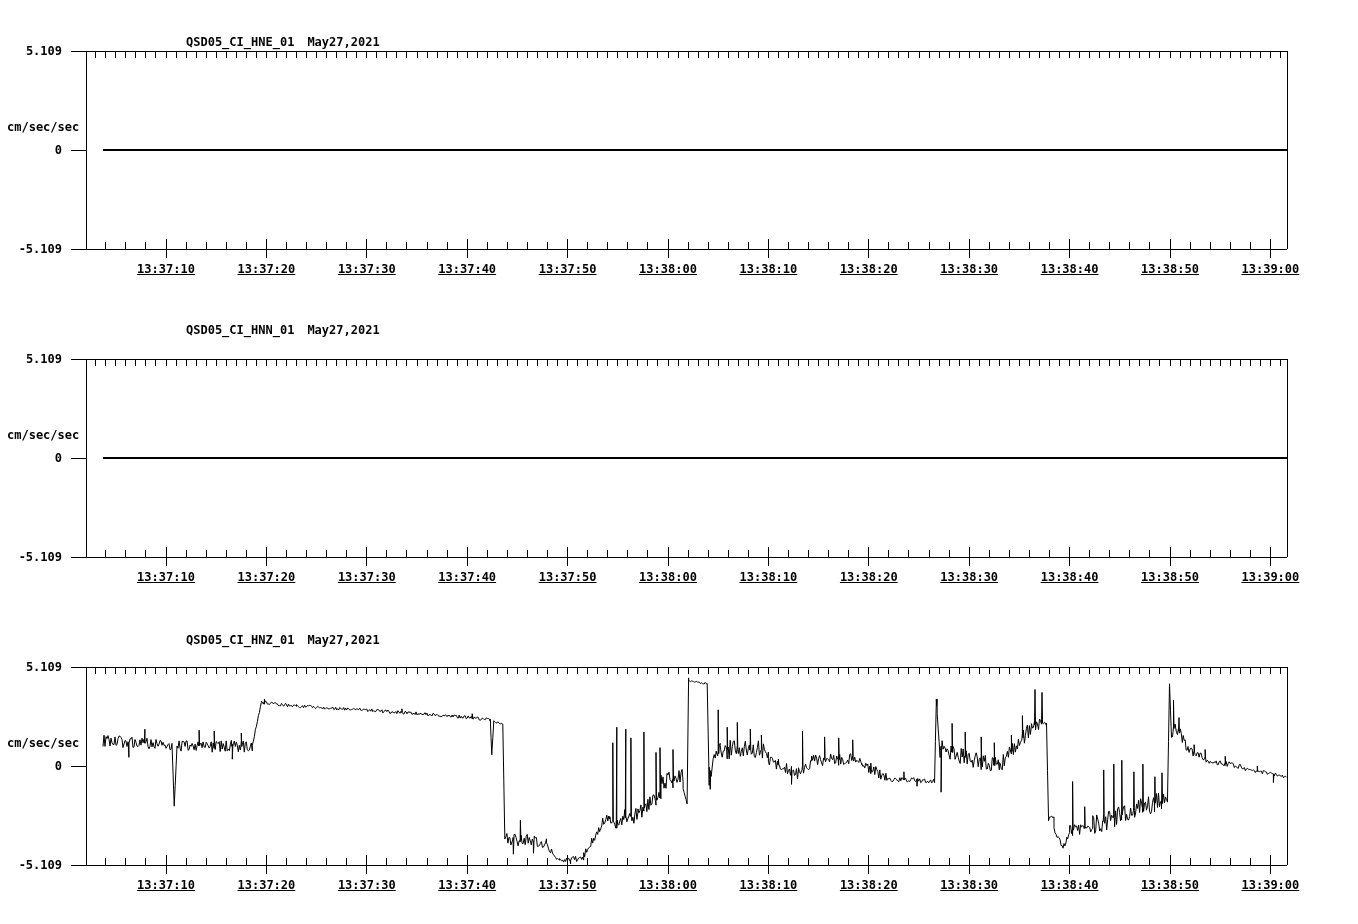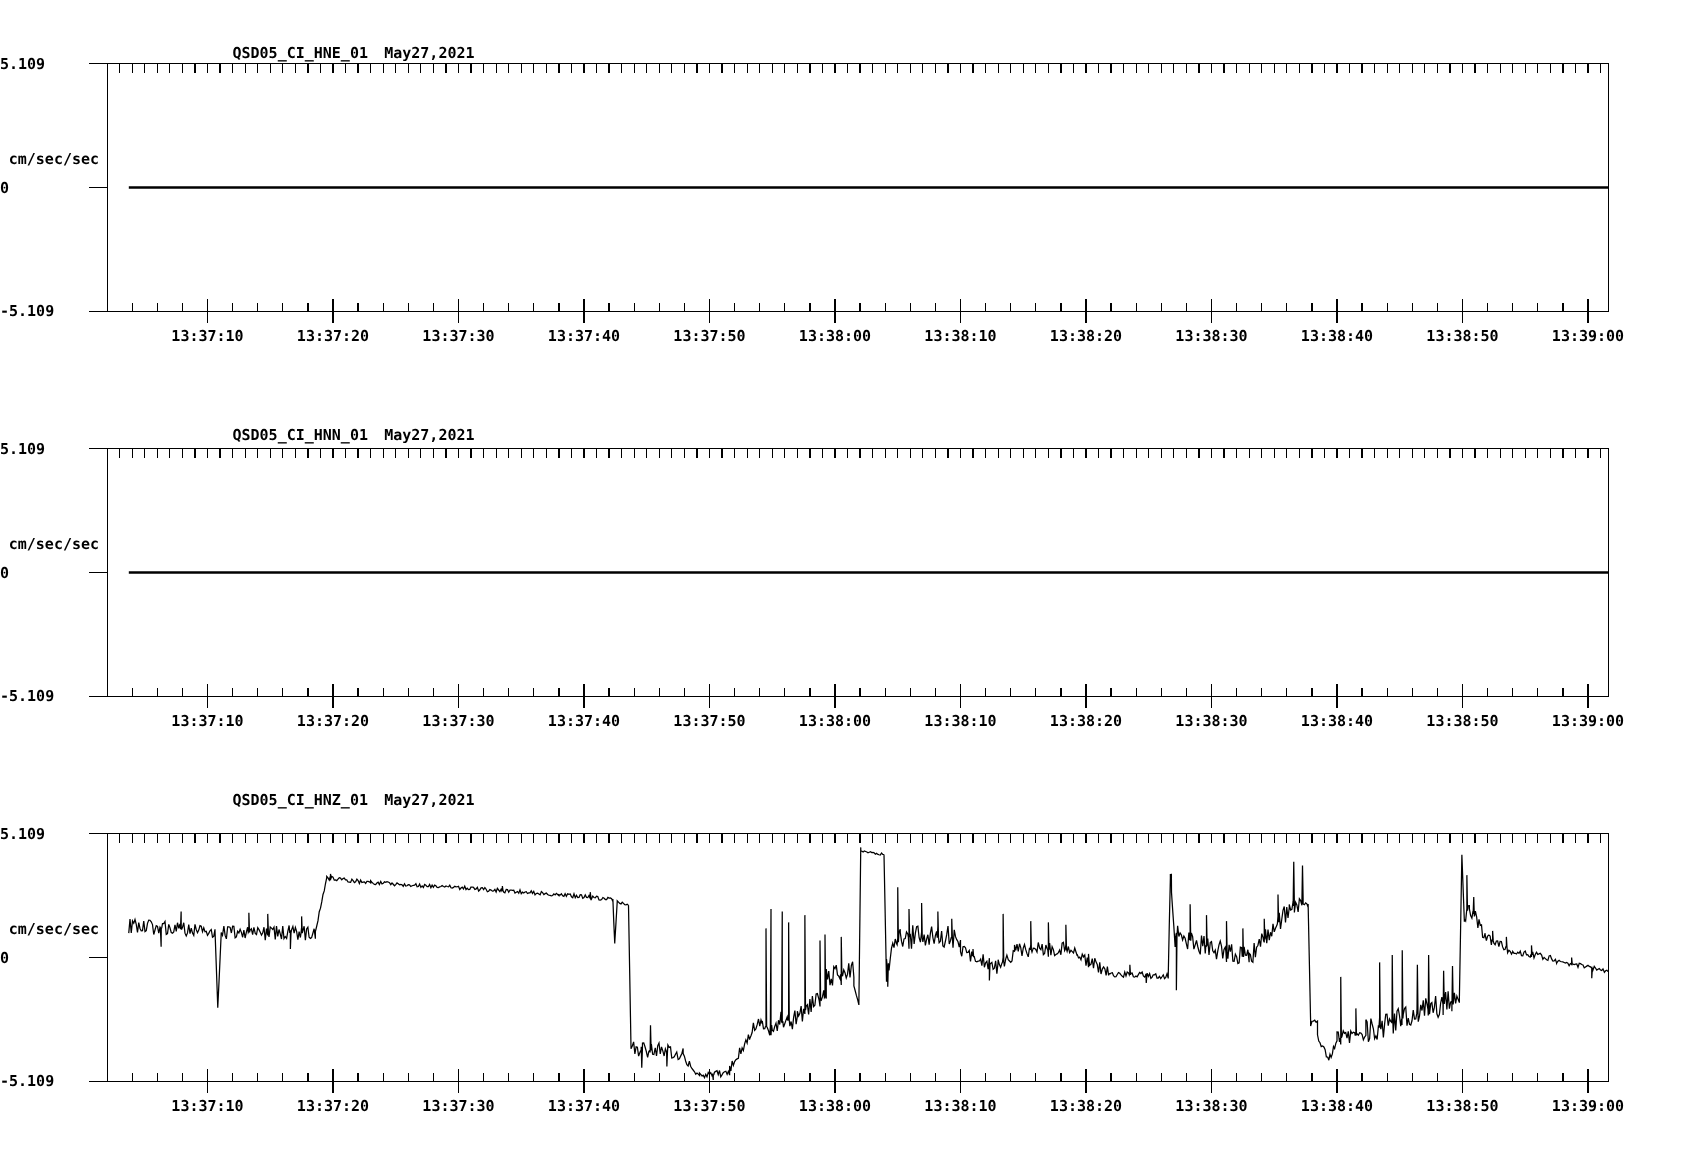--- a/index.html
+++ b/index.html
@@ -2,23 +2,23 @@
 <html><head>
 <meta charset="utf-8">
 <style>
   html,body{margin:0;padding:0;background:#ffffff;}
   .stage{position:relative;width:1358px;height:924px;background:#ffffff;overflow:hidden;
          font-family:"DejaVu Sans Mono","Liberation Mono",monospace;font-weight:bold;
          font-size:12px;color:#000;}
   .stage svg{position:absolute;left:0;top:0;}
   .ptitle{position:absolute;left:186px;height:13px;line-height:13px;white-space:pre;}
   .ptitle .date{margin-left:13px;}
-  .ylab{position:absolute;left:0;width:62px;height:13px;line-height:13px;text-align:left;}
+  .ylab{position:absolute;left:0;width:62px;height:13px;line-height:13px;text-align:right;}
   .unit{position:absolute;left:7px;height:13px;line-height:13px;}
-  .tlab{position:absolute;width:70px;height:13px;line-height:13px;text-align:center;}
+  .tlab{position:absolute;width:70px;height:13px;line-height:13px;text-align:center;text-decoration:underline;}
 </style>
 </head>
 <body>
 
 <div class="stage">
   <svg id="plot" width="1358" height="924">
       <line x1="86" y1="51" x2="86" y2="249" stroke="#000000" stroke-width="1" shape-rendering="crispEdges"></line>
       <line x1="1287" y1="51" x2="1287" y2="249" stroke="#000000" stroke-width="1" shape-rendering="crispEdges"></line>
       <line x1="86" y1="51" x2="1287" y2="51" stroke="#000000" stroke-width="1" shape-rendering="crispEdges"></line>
       <line x1="86" y1="249" x2="1287" y2="249" stroke="#000000" stroke-width="1" shape-rendering="crispEdges"></line>
@@ -577,21 +577,21 @@
       <line x1="1270.3999999999999" y1="855" x2="1270.3999999999999" y2="874" stroke="#000000" stroke-width="1" shape-rendering="crispEdges"></line>
       <path d="M103.0 746.5L104.0 735.2L105.0 746.4L106.0 736.7L107.0 738.6L108.0 735.6L109.0 739.5L110.0 746.0L111.0 738.1L112.0 742.8L113.0 744.6L114.0 744.5L115.0 736.9L116.0 745.3L117.0 744.5L118.0 738.7L119.0 736.1L120.0 736.2L121.0 737.4L122.0 739.7L123.0 747.6L124.0 744.0L125.0 740.5L126.0 741.1L127.0 746.5L128.0 741.7L128.3 742.2L128.9 757.3L129.0 743.0L129.4 742.3L130.0 738.8L131.0 738.8L132.0 737.2L133.0 747.5L134.0 746.9L135.0 739.5L136.0 742.3L137.0 746.0L138.0 746.5L139.0 745.5L140.0 739.8L141.0 745.1L142.0 738.2L143.0 742.7L144.0 739.2L144.4 743.1L144.9 729.2L145.0 743.2L145.4 743.2L146.0 741.9L147.0 738.2L148.0 746.5L149.0 748.8L150.0 746.3L151.0 739.6L152.0 746.9L153.0 742.6L154.0 746.5L155.0 748.3L156.0 739.5L157.0 743.7L158.0 746.2L159.0 744.1L160.0 740.5L161.0 741.0L162.0 745.3L163.0 742.3L164.0 745.4L165.0 745.0L166.0 748.3L167.0 746.7L168.0 744.6L169.0 743.6L170.0 749.7L171.0 749.1L172.0 743.4L172.0 744.4L173.1 774.8L174.2 805.6L174.2 806.2L175.2 785.6L176.1 765.9L177.0 746.1L177.0 746.0L178.0 748.2L179.1 740.9L180.1 748.3L181.1 751.1L182.1 741.4L183.1 741.4L184.1 741.9L185.1 746.4L186.1 740.9L187.1 741.1L188.1 750.3L189.1 749.5L190.1 745.0L191.1 746.3L192.1 743.4L193.1 745.9L194.1 749.8L195.1 744.1L196.1 750.4L197.1 745.7L198.1 741.8L198.6 745.9L199.1 744.7L199.1 730.2L199.6 745.9L200.1 744.1L201.1 743.1L202.1 747.7L203.1 741.9L204.2 746.8L205.2 747.6L206.2 742.2L207.2 743.7L208.2 745.8L209.2 748.1L210.2 746.3L211.2 741.8L212.2 752.2L213.2 742.9L213.7 746.1L214.2 748.3L214.2 731.1L214.7 746.1L215.2 749.5L216.2 741.6L217.2 742.5L218.2 743.6L219.2 741.7L220.2 751.6L221.2 740.9L222.2 749.1L223.2 743.6L224.2 747.1L225.2 751.2L226.2 740.9L227.2 750.8L228.2 749.2L229.3 750.7L230.3 744.9L231.3 740.4L231.8 746.4L232.3 744.2L232.3 759.2L232.8 746.4L233.3 743.8L234.3 741.2L235.3 746.5L236.3 741.9L237.3 745.2L238.3 751.8L239.3 745.3L240.3 750.0L240.8 746.5L241.3 741.8L241.3 733.1L241.8 746.5L242.3 744.6L243.3 741.0L244.3 752.1L245.3 743.2L246.3 741.8L247.3 749.8L248.3 750.7L249.3 750.1L250.3 746.6L251.3 743.0L252.3 750.9L252.3 745.3L253.3 741.2L254.4 736.5L255.4 729.4L256.4 726.5L257.4 721.5L258.4 715.6L259.4 712.7L260.4 706.8L261.4 702.2L261.4 701.1L262.4 702.3L263.4 704.1L263.9 702.3L264.4 704.2L264.4 699.1L264.9 702.4L265.4 701.1L266.4 701.7L267.4 704.1L268.4 704.0L269.4 704.5L270.4 703.3L271.4 702.2L272.4 702.5L273.4 703.9L274.4 702.9L275.4 702.5L276.4 703.9L277.4 703.9L278.4 705.6L279.5 705.7L280.5 705.9L281.5 703.4L282.5 704.5L283.5 706.1L284.5 705.4L285.5 703.3L286.5 704.5L287.5 706.8L288.5 704.1L289.5 706.0L290.5 705.7L291.5 705.5L292.5 706.8L293.5 705.1L294.5 705.1L295.5 705.5L296.5 706.3L296.5 704.6L297.5 705.8L298.5 706.7L299.5 707.5L300.5 707.7L301.5 706.4L302.5 705.7L303.5 707.7L304.6 705.2L305.6 707.2L306.6 706.7L307.6 705.4L308.6 705.8L309.6 705.4L310.6 705.6L311.6 706.1L312.6 707.7L313.6 706.4L314.6 707.4L315.6 708.6L316.6 707.7L317.6 706.3L318.6 707.0L319.6 707.8L320.6 707.5L321.6 707.8L322.6 709.0L323.6 707.0L324.6 708.9L325.6 708.6L326.6 707.8L327.6 707.9L328.6 709.2L329.7 708.6L330.7 708.3L331.7 708.1L332.7 707.0L333.7 709.4L334.7 709.2L335.7 707.3L336.7 709.9L337.7 708.7L338.7 710.0L339.7 707.6L340.7 708.2L341.7 709.3L342.7 709.3L343.7 707.6L344.7 710.2L345.7 708.1L346.7 709.8L347.7 708.1L348.7 708.6L349.7 709.9L350.7 710.0L351.7 709.5L352.7 709.2L353.7 708.5L354.8 709.2L355.8 709.6L356.8 708.8L357.8 709.2L358.8 709.5L359.8 708.2L360.8 710.2L361.8 710.4L362.8 709.9L363.8 709.0L364.8 709.5L365.8 709.4L366.8 709.1L367.8 711.6L368.8 710.4L369.8 709.7L370.8 711.2L371.8 708.9L372.8 711.6L373.8 710.6L374.8 711.7L375.8 711.5L376.8 709.7L376.8 709.6L377.8 709.6L378.8 709.9L379.9 711.5L380.9 711.1L381.9 709.8L382.9 712.9L383.9 711.8L384.9 710.3L385.9 710.1L386.9 711.6L387.9 710.0L388.9 711.4L389.9 713.4L390.9 713.0L391.9 711.7L392.9 712.1L393.9 712.9L394.9 712.7L395.9 711.5L396.9 713.6L397.9 710.7L398.9 712.0L399.9 713.3L400.9 711.4L401.4 712.5L401.9 710.8L401.9 708.8L402.4 712.5L402.9 713.6L403.9 714.2L405.0 711.5L406.0 711.7L407.0 713.8L408.0 712.0L409.0 712.0L410.0 712.3L411.0 712.2L412.0 714.4L413.0 713.8L414.0 713.2L415.0 714.6L416.0 711.9L417.0 714.9L418.0 713.7L419.0 714.4L420.0 713.6L421.0 713.3L422.0 714.8L423.0 714.3L424.0 714.3L425.0 712.7L426.0 714.7L427.0 713.1L428.0 715.9L429.0 714.8L430.1 714.5L431.1 715.2L432.1 715.9L433.1 713.3L434.1 714.1L435.1 715.6L436.1 714.9L437.1 714.4L438.1 715.6L439.1 716.2L440.1 716.3L441.1 716.7L442.1 716.4L443.1 715.1L444.1 715.9L445.1 714.7L446.1 715.6L447.1 716.5L447.1 715.7L448.1 716.1L449.1 715.0L450.1 716.6L451.1 717.1L452.1 715.0L453.1 717.0L454.1 715.0L455.2 715.5L456.2 715.2L457.2 717.4L458.2 718.2L459.2 715.1L460.2 718.1L461.2 716.3L462.2 718.0L463.2 717.9L464.2 715.8L465.2 715.9L466.2 718.7L467.2 718.0L468.2 715.9L469.2 717.9L470.2 718.0L471.2 716.4L471.7 717.8L472.2 718.7L472.2 713.7L472.7 717.9L473.2 719.2L474.2 716.9L475.2 718.0L476.2 718.3L477.2 717.0L478.2 717.3L479.2 719.9L480.3 720.1L481.3 719.6L482.3 718.0L483.3 718.6L484.3 719.6L485.3 719.6L486.3 717.9L487.3 718.5L488.3 718.4L489.3 719.0L490.3 721.1L490.3 719.2L491.0 737.3L491.8 754.8L491.8 753.9L492.8 737.9L493.8 721.0L493.8 720.7L494.8 721.7L495.8 722.7L496.8 723.1L497.8 721.8L498.8 722.7L499.8 723.7L500.8 723.9L501.8 723.4L502.8 724.3L502.8 724.2L503.8 780.8L504.8 838.0L504.8 839.0L505.9 836.6L506.9 833.5L507.9 843.1L508.9 837.5L509.9 837.8L510.9 844.9L512.0 841.7L512.9 840.0L513.0 837.5L513.4 854.2L513.9 840.1L514.0 834.5L515.0 834.3L516.0 837.4L517.0 841.0L518.1 845.9L519.1 841.1L519.9 840.3L520.1 842.0L520.4 820.3L520.9 840.4L521.1 835.2L522.1 843.4L523.1 843.6L524.2 838.2L525.2 844.8L526.2 836.5L527.2 834.4L528.2 843.2L529.2 837.5L530.3 840.9L531.3 844.8L532.3 839.1L533.0 840.9L533.3 842.2L533.5 853.2L534.0 841.0L534.3 836.0L535.3 837.9L536.4 837.5L537.4 846.4L538.4 846.1L539.4 845.5L540.4 843.4L541.4 841.6L542.5 847.6L543.5 847.0L544.5 844.9L545.5 842.8L546.5 838.8L546.5 842.8L547.5 844.9L548.5 848.8L549.5 851.7L550.5 852.8L551.5 849.0L552.5 853.0L553.5 854.8L554.5 856.0L555.6 857.4L556.6 859.4L557.6 858.5L558.6 859.3L559.6 860.3L559.6 858.5L560.6 859.5L561.6 860.8L562.6 860.2L563.6 862.1L564.6 859.5L565.6 861.5L566.6 858.0L567.6 859.4L568.6 858.1L569.6 860.5L570.1 859.7L570.6 863.9L570.6 860.3L571.1 859.6L571.6 857.7L572.6 857.1L573.6 856.6L574.6 859.7L575.6 856.4L576.6 861.5L577.6 859.9L578.6 858.1L579.6 857.4L580.7 857.0L581.7 859.5L582.7 857.0L583.7 860.1L583.7 852.7L584.7 856.8L585.7 848.8L586.7 852.3L587.7 849.3L588.7 847.8L589.7 847.1L590.7 846.6L591.7 838.3L592.7 843.1L593.7 838.3L594.7 840.4L595.7 835.1L596.7 831.9L597.7 834.4L598.7 827.7L599.7 831.7L599.7 831.2L600.7 828.8L601.7 826.0L602.7 818.2L603.7 824.3L604.7 823.1L605.8 819.5L606.8 815.2L607.8 820.9L608.8 816.0L609.8 819.0L609.8 816.7L610.8 823.1L611.8 822.9L612.3 821.5L612.8 820.8L612.8 742.7L613.3 821.2L613.8 822.0L614.8 824.6L615.8 828.2L616.3 820.4L616.8 727.2L616.8 828.2L617.3 820.1L617.8 824.1L618.8 825.0L619.8 821.1L620.8 818.5L621.8 824.8L622.8 816.2L623.8 819.6L624.8 809.5L625.3 817.9L625.8 729.2L625.8 817.8L626.3 817.6L626.8 821.8L627.8 819.0L628.8 816.1L629.8 813.4L630.3 816.5L630.9 814.1L630.9 737.9L631.4 816.2L631.9 820.9L632.9 817.2L633.9 823.3L634.9 813.9L635.9 808.4L636.9 819.4L637.9 812.9L637.9 808.9L638.9 812.8L639.9 810.7L640.9 804.9L641.9 817.2L642.9 807.1L643.4 808.8L643.9 811.1L643.9 732.1L644.4 808.1L644.9 805.0L645.9 803.8L646.9 811.6L647.9 799.3L648.9 809.5L649.9 796.8L650.9 805.3L651.9 804.2L652.9 795.2L653.9 794.9L654.9 798.5L655.4 800.7L656.0 805.2L656.0 752.4L656.5 800.0L657.0 800.3L658.0 797.3L659.0 792.3L659.5 798.0L660.0 797.0L660.0 747.6L660.5 797.3L661.0 798.8L661.0 775.2L662.0 783.6L663.0 776.9L664.0 788.2L665.0 783.1L666.0 788.3L667.0 773.3L668.0 774.9L669.0 772.1L670.0 779.9L671.0 780.9L672.0 783.0L672.5 779.4L673.0 787.9L673.0 749.5L673.5 779.0L674.0 781.0L675.0 775.9L676.0 778.1L677.0 782.4L678.0 779.5L679.0 770.6L680.0 782.0L681.1 772.4L682.1 769.4L683.1 781.8L683.1 788.7L684.1 792.4L685.1 796.3L686.1 799.7L687.1 803.9L687.1 803.1L688.6 677.9L688.6 680.6L689.6 681.0L690.5 681.6L691.5 680.8L692.5 681.2L693.5 681.6L694.4 682.2L695.4 681.8L696.4 681.4L697.4 682.1L698.4 682.0L699.3 682.2L700.3 683.4L701.3 682.7L702.3 683.5L703.2 683.8L704.2 684.0L705.2 682.4L706.2 683.6L707.2 683.7L707.2 683.6L708.2 734.2L709.2 785.4L709.2 767.3L709.7 772.7L710.2 779.8L710.2 789.3L710.7 770.6L711.2 776.4L712.2 767.0L713.2 758.5L714.2 754.6L715.2 758.1L716.2 751.2L717.2 754.8L717.7 755.8L718.2 750.5L718.2 709.8L718.7 753.7L719.2 745.8L720.2 743.4L720.2 745.9L721.2 752.9L722.2 757.2L723.2 751.2L724.2 750.9L725.2 745.6L726.2 747.2L726.7 749.7L727.2 758.9L727.2 727.2L727.7 749.7L728.2 747.0L729.2 758.9L730.2 740.3L731.3 755.2L732.3 746.5L733.3 741.3L734.3 740.9L735.3 750.2L736.3 753.7L736.8 749.9L737.3 745.7L737.3 722.4L737.8 749.9L738.3 753.5L739.3 747.7L740.3 756.3L741.3 751.3L742.3 747.8L743.3 755.8L744.3 746.7L745.3 741.3L746.3 750.0L747.3 755.0L748.3 748.6L749.3 745.1L749.8 750.1L750.3 741.0L750.3 729.2L750.8 750.1L751.3 754.2L752.3 753.0L753.3 744.8L754.3 756.7L755.3 757.6L756.4 752.6L757.4 747.5L758.4 740.8L759.4 755.2L760.4 752.5L760.9 750.3L761.4 749.7L761.4 735.0L761.9 750.4L762.4 758.1L763.4 743.9L764.4 749.3L765.4 751.7L766.4 753.4L767.4 757.7L768.4 752.0L768.4 761.3L769.4 765.0L770.4 757.4L771.4 757.1L772.4 758.3L773.4 762.1L774.4 761.9L775.4 760.4L776.4 769.1L777.4 761.3L777.9 764.8L778.4 762.8L778.4 759.2L778.9 765.3L779.4 765.3L780.4 769.1L781.5 769.5L782.5 768.9L783.5 768.8L784.5 767.3L785.5 772.5L786.5 763.5L787.5 773.8L788.5 770.3L789.5 769.0L790.5 775.3L791.0 771.1L791.5 766.5L791.5 784.4L792.0 771.6L792.5 770.8L793.5 770.0L794.5 775.5L795.5 774.6L796.5 768.6L797.5 778.9L798.5 769.7L798.5 767.8L799.5 771.7L800.5 773.8L801.5 770.7L802.0 769.7L802.5 765.8L802.5 731.1L803.0 769.1L803.5 773.2L804.5 767.5L805.5 764.1L806.6 767.8L807.6 768.8L808.6 769.8L809.6 768.8L810.6 760.6L811.6 761.0L811.6 756.0L812.6 760.2L813.6 755.3L814.6 761.1L815.6 755.0L816.6 758.1L817.6 764.7L818.6 758.5L819.6 755.6L820.6 759.7L821.6 762.9L822.6 765.5L823.6 758.2L824.1 759.9L824.6 755.8L824.6 736.9L825.1 759.9L825.6 761.7L826.6 758.5L827.6 758.7L828.6 759.6L829.6 761.7L830.6 754.0L831.7 758.6L832.7 759.7L833.7 755.3L834.7 763.7L835.7 762.8L836.7 756.0L837.7 759.0L838.2 759.7L838.7 765.3L838.7 737.9L839.2 759.7L839.7 754.5L840.7 764.1L841.7 757.4L842.7 759.7L843.7 764.5L844.7 763.6L845.7 763.1L846.7 762.1L847.7 760.0L848.7 763.8L849.7 754.5L850.7 753.8L851.7 760.5L852.2 759.4L852.7 755.7L852.7 739.8L853.2 759.4L853.7 761.1L854.7 757.2L855.7 762.1L856.8 760.3L857.8 761.3L858.8 762.4L859.8 758.4L860.8 761.6L861.8 764.6L861.8 763.5L862.8 766.3L863.8 765.7L864.8 767.9L865.8 763.3L866.8 765.5L867.8 764.0L868.8 772.5L869.8 766.1L870.3 768.7L870.8 773.7L870.8 763.1L871.3 769.2L871.8 772.3L872.8 771.4L873.8 766.9L874.8 774.6L875.8 766.6L876.8 769.5L877.8 771.6L878.8 778.0L879.8 769.9L880.8 779.2L881.9 775.1L882.9 773.5L883.9 775.1L884.9 780.3L885.9 773.3L886.9 780.3L886.9 778.7L887.9 779.2L888.9 778.4L889.9 778.2L890.8 780.6L891.8 781.5L892.8 781.4L893.8 779.6L894.8 778.0L895.8 778.6L896.8 779.9L897.8 781.0L898.8 781.7L899.8 777.7L900.8 780.8L901.8 777.6L902.8 778.3L903.4 779.9L903.8 778.1L903.9 771.8L904.4 779.9L904.8 778.6L905.7 778.4L906.7 781.4L907.7 781.7L908.7 780.8L909.7 781.5L910.7 779.7L911.7 777.9L912.7 778.8L913.7 777.6L914.7 780.7L915.7 781.6L916.5 780.2L916.7 779.1L917.0 786.3L917.5 780.2L917.7 778.5L918.7 781.1L919.7 778.9L920.7 782.7L921.6 781.9L922.6 779.8L923.6 779.8L924.6 779.0L925.6 782.4L926.6 782.4L927.6 781.1L928.6 782.8L929.6 781.4L930.6 779.9L931.6 782.9L932.6 781.9L933.6 779.1L934.6 782.7L934.6 780.1L935.4 741.3L936.3 702.6L936.3 699.1L936.6 706.2L937.1 699.1L937.2 713.8L937.6 720.0L938.2 728.9L939.1 741.6L940.1 757.5L940.1 750.5L940.6 748.7L941.1 746.3L941.1 792.2L941.6 749.0L942.1 740.7L943.1 749.2L944.1 746.3L945.1 748.0L946.1 752.0L947.1 748.8L948.1 750.6L949.1 755.1L950.1 759.2L951.1 746.0L951.6 752.1L952.1 749.5L952.1 723.4L952.6 752.5L953.1 746.4L954.1 749.3L955.1 759.3L956.1 756.1L957.2 752.4L958.2 757.2L959.2 761.0L960.2 763.5L961.2 748.5L962.2 757.0L963.2 748.9L964.2 762.8L964.7 756.2L965.2 757.4L965.2 732.1L965.7 756.5L966.2 750.8L967.2 763.9L968.2 754.1L969.2 753.3L970.2 760.7L971.2 762.2L972.2 760.1L973.2 767.3L974.2 760.9L975.2 755.9L976.2 752.8L977.2 756.9L978.2 766.7L979.2 759.6L980.2 757.8L980.7 761.2L981.2 769.6L981.2 736.9L981.7 761.5L982.3 767.0L983.3 755.8L984.3 761.4L985.3 755.4L986.3 768.9L987.3 769.0L988.3 763.4L989.3 765.3L990.3 770.8L991.3 770.3L992.3 757.7L993.3 758.1L993.8 765.3L994.3 759.4L994.3 742.7L994.8 765.6L995.3 757.4L996.3 764.1L997.3 764.2L998.3 759.8L999.3 769.8L999.3 762.6L1000.3 763.7L1001.3 769.0L1002.3 769.8L1003.3 754.5L1004.3 765.8L1005.3 757.8L1006.3 756.4L1007.4 751.3L1008.4 757.3L1009.4 746.9L1010.4 749.9L1010.9 752.7L1011.4 753.9L1011.4 735.0L1011.9 751.5L1012.4 743.5L1013.4 754.6L1014.4 743.7L1015.4 752.1L1016.4 745.8L1017.4 749.0L1018.4 739.1L1019.4 745.5L1020.4 742.6L1021.4 740.5L1021.9 739.0L1022.4 733.1L1022.4 715.6L1022.9 737.8L1023.4 730.2L1024.4 743.2L1025.4 735.6L1026.4 728.3L1027.4 725.2L1028.4 738.0L1029.4 725.6L1030.4 734.4L1031.4 726.1L1031.4 723.6L1032.5 728.0L1033.5 727.4L1034.5 721.1L1034.5 724.7L1035.0 689.5L1035.5 724.5L1035.5 730.0L1036.5 721.8L1037.5 723.9L1038.5 729.6L1039.5 719.0L1040.5 720.5L1041.5 724.2L1041.5 723.4L1042.0 692.4L1042.5 719.2L1042.5 723.2L1043.5 723.8L1044.5 722.3L1045.5 723.1L1046.5 725.9L1046.5 723.2L1047.5 770.4L1048.5 817.6L1048.5 820.8L1049.6 817.0L1050.7 816.9L1051.8 816.1L1052.9 817.8L1054.0 816.9L1054.0 827.8L1055.0 832.8L1056.0 834.2L1057.0 837.3L1058.1 836.8L1059.1 837.6L1060.1 839.8L1061.1 845.5L1062.1 845.6L1063.1 848.2L1063.1 847.9L1064.0 843.5L1064.9 845.9L1065.9 843.1L1066.8 837.2L1067.7 838.8L1068.7 834.5L1069.6 832.7L1069.6 825.6L1070.6 825.7L1071.6 833.5L1072.1 830.5L1072.6 835.6L1072.6 781.5L1073.1 830.3L1073.6 829.0L1074.6 824.7L1075.6 826.7L1076.6 826.0L1077.6 830.5L1078.6 825.0L1079.6 834.4L1080.6 824.8L1081.6 826.8L1082.7 825.8L1083.7 826.1L1084.2 828.5L1084.7 825.6L1084.7 806.7L1085.2 828.3L1085.7 827.1L1086.7 828.2L1087.7 826.2L1088.7 826.5L1089.7 827.6L1090.7 831.9L1091.7 829.6L1092.7 828.3L1092.7 815.7L1093.7 817.6L1094.7 833.4L1095.7 830.8L1096.7 814.9L1097.7 819.2L1098.7 823.0L1099.7 831.0L1100.7 828.7L1101.7 831.6L1102.7 821.0L1103.2 821.4L1103.7 813.9L1103.7 769.9L1104.2 821.1L1104.7 823.3L1105.7 816.7L1106.7 829.9L1107.7 819.1L1108.6 811.5L1109.6 811.3L1110.6 820.6L1111.6 815.2L1112.6 817.1L1113.3 817.9L1113.6 814.9L1113.8 764.1L1114.3 817.6L1114.6 826.7L1115.6 810.8L1116.6 824.4L1117.6 808.9L1118.6 806.9L1119.6 812.6L1120.6 820.9L1121.3 815.1L1121.6 820.0L1121.8 760.2L1122.3 814.7L1122.6 811.5L1123.6 806.8L1124.6 805.7L1125.6 820.5L1126.6 814.4L1127.6 819.4L1128.6 820.0L1129.6 816.6L1130.6 808.0L1131.6 815.3L1132.6 815.1L1133.4 810.9L1133.6 807.4L1133.9 771.8L1134.4 810.5L1134.6 817.3L1135.6 813.0L1136.6 803.9L1137.6 808.4L1138.6 800.2L1139.6 812.5L1140.6 798.7L1141.6 803.2L1142.4 807.7L1142.6 812.4L1142.9 764.1L1143.4 807.4L1143.6 811.4L1144.6 802.9L1145.5 802.1L1146.5 810.2L1147.5 805.9L1148.5 796.8L1149.5 811.0L1150.5 813.8L1151.5 811.7L1152.5 802.6L1153.5 797.7L1154.4 803.5L1154.5 811.9L1154.9 776.7L1155.4 803.2L1155.5 802.3L1156.5 793.6L1157.5 807.5L1158.5 793.0L1159.5 806.9L1160.5 801.7L1161.5 801.0L1161.5 809.0L1162.0 772.8L1162.5 800.7L1162.5 803.5L1163.5 794.2L1164.5 802.8L1165.5 796.9L1166.5 799.5L1167.5 802.1L1167.5 798.8L1168.5 741.6L1169.5 683.8L1169.5 683.9L1170.5 710.8L1171.5 737.4L1171.5 735.4L1172.5 736.8L1173.0 731.8L1173.5 726.9L1173.5 700.1L1174.0 728.5L1174.5 724.6L1175.5 724.5L1175.5 727.0L1176.5 732.5L1177.5 734.5L1178.4 728.9L1178.5 731.1L1179.0 717.6L1179.4 731.4L1179.5 733.1L1180.3 728.9L1181.3 733.4L1182.3 742.4L1183.2 735.5L1184.2 740.3L1185.2 739.9L1186.1 749.9L1187.1 750.2L1188.1 746.5L1188.1 747.8L1189.1 752.4L1190.1 748.9L1191.1 748.1L1192.1 748.9L1193.1 756.0L1193.6 752.2L1194.1 752.5L1194.1 744.7L1194.6 752.7L1195.1 754.5L1196.1 755.8L1197.1 752.8L1198.1 752.7L1199.1 757.2L1200.1 753.1L1201.1 753.2L1202.1 757.5L1203.1 759.8L1204.1 759.5L1204.6 757.5L1205.1 756.6L1205.1 749.5L1205.6 758.0L1206.1 762.2L1207.1 760.2L1208.2 761.2L1209.2 763.3L1210.2 761.5L1210.2 761.3L1211.2 762.6L1212.2 762.6L1213.2 763.2L1214.2 761.8L1215.2 762.7L1216.2 760.9L1217.2 764.6L1218.2 764.7L1219.2 761.7L1220.2 760.9L1221.2 763.9L1222.2 763.8L1223.2 765.2L1224.2 765.7L1224.7 763.6L1225.2 765.5L1225.2 756.3L1225.7 763.8L1226.2 761.5L1227.2 766.4L1228.2 763.6L1229.2 761.8L1230.2 763.5L1231.2 763.1L1232.2 762.6L1233.3 764.0L1234.3 767.5L1235.3 766.0L1236.3 766.9L1237.3 767.8L1238.3 768.3L1239.3 764.7L1240.3 764.4L1241.3 767.1L1242.3 768.8L1243.3 768.7L1244.3 767.5L1245.3 770.5L1245.3 770.6L1246.3 769.0L1247.3 768.3L1248.3 769.2L1249.3 769.4L1250.3 769.5L1251.3 770.0L1252.3 770.5L1253.3 769.9L1254.3 770.5L1255.3 772.6L1256.3 770.9L1256.8 771.1L1257.3 771.6L1257.3 766.0L1257.8 771.3L1258.4 771.3L1259.4 771.7L1260.4 771.3L1261.4 771.2L1262.4 773.8L1263.4 770.6L1264.4 770.9L1265.4 771.6L1266.4 772.0L1267.4 774.3L1268.4 773.6L1269.4 772.9L1270.4 772.3L1271.4 773.1L1272.4 773.5L1272.9 774.1L1273.4 773.9L1273.4 782.5L1273.9 774.3L1274.4 776.0L1275.4 773.1L1276.4 774.4L1277.4 776.1L1278.4 775.4L1279.4 774.9L1280.4 776.0L1281.4 776.4L1282.4 775.1L1283.5 777.8L1284.5 776.6L1285.5 776.2L1286.5 777.3" fill="none" stroke="#000000" stroke-width="1"></path>
     </svg>
 
   <div class="ptitle" style="top:36px"><span>QSD05_CI_HNE_01</span><span class="date">May27,2021</span></div>
   <div class="ylab" style="top:45px">5.109</div>
   <div class="unit" style="top:121px">cm/sec/sec</div>
   <div class="ylab" style="top:144px">0</div>
   <div class="ylab" style="top:243px">-5.109</div>
 
-  <div class="ptitle" style="top:342px"><span>QSD05_CI_HNN_01</span><span class="date">May27,2021</span></div>
+  <div class="ptitle" style="top:324px"><span>QSD05_CI_HNN_01</span><span class="date">May27,2021</span></div>
   <div class="ylab" style="top:353px">5.109</div>
   <div class="unit" style="top:429px">cm/sec/sec</div>
   <div class="ylab" style="top:452px">0</div>
   <div class="ylab" style="top:551px">-5.109</div>
 
   <div class="ptitle" style="top:634px"><span>QSD05_CI_HNZ_01</span><span class="date">May27,2021</span></div>
   <div class="ylab" style="top:661px">5.109</div>
   <div class="unit" style="top:737px">cm/sec/sec</div>
   <div class="ylab" style="top:760px">0</div>
   <div class="ylab" style="top:859px">-5.109</div>

